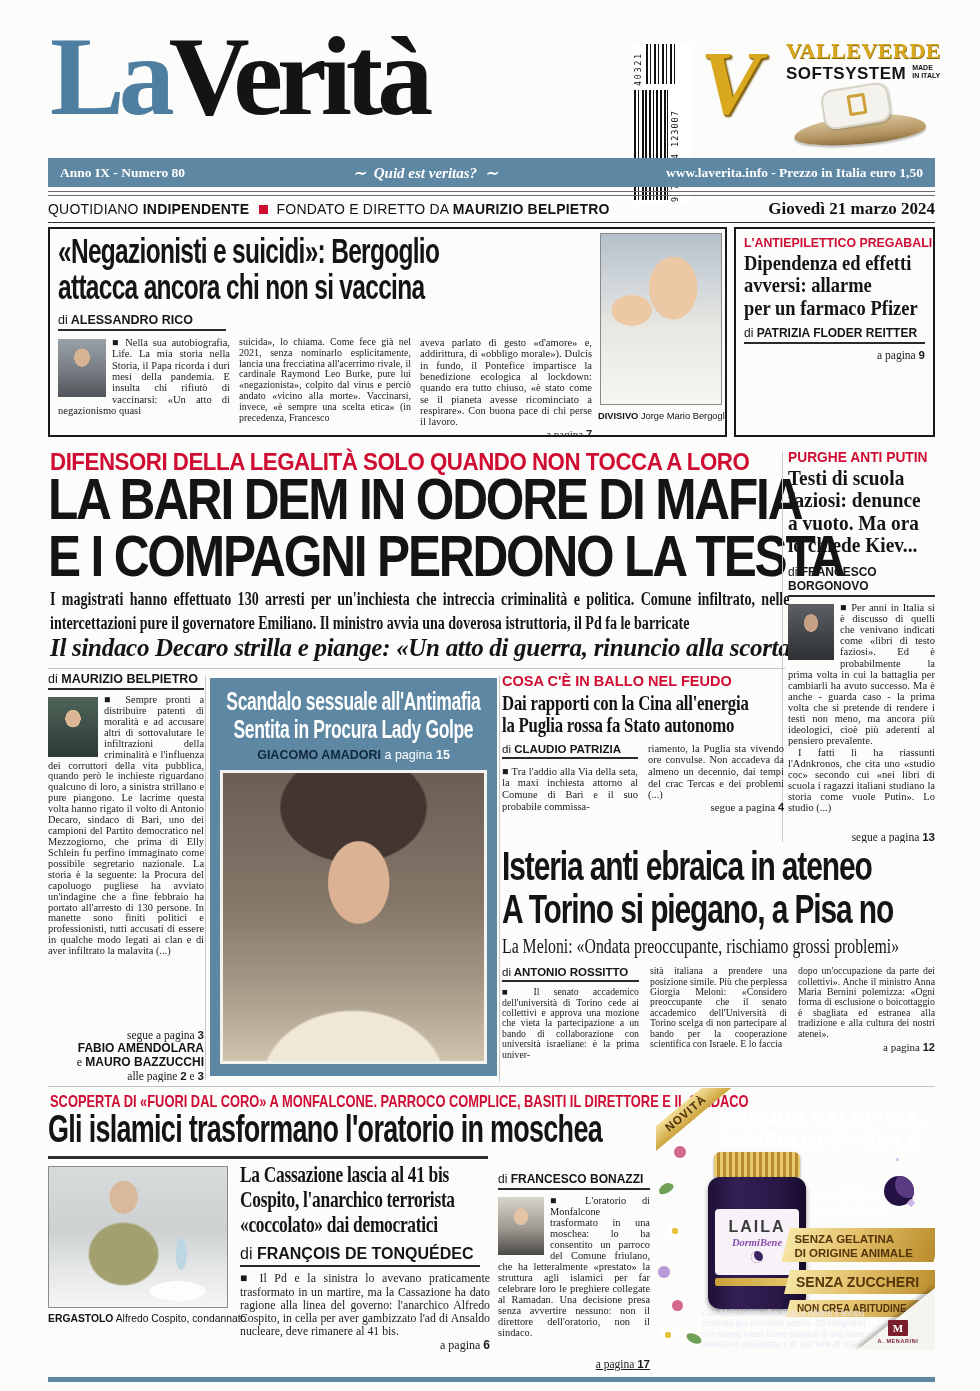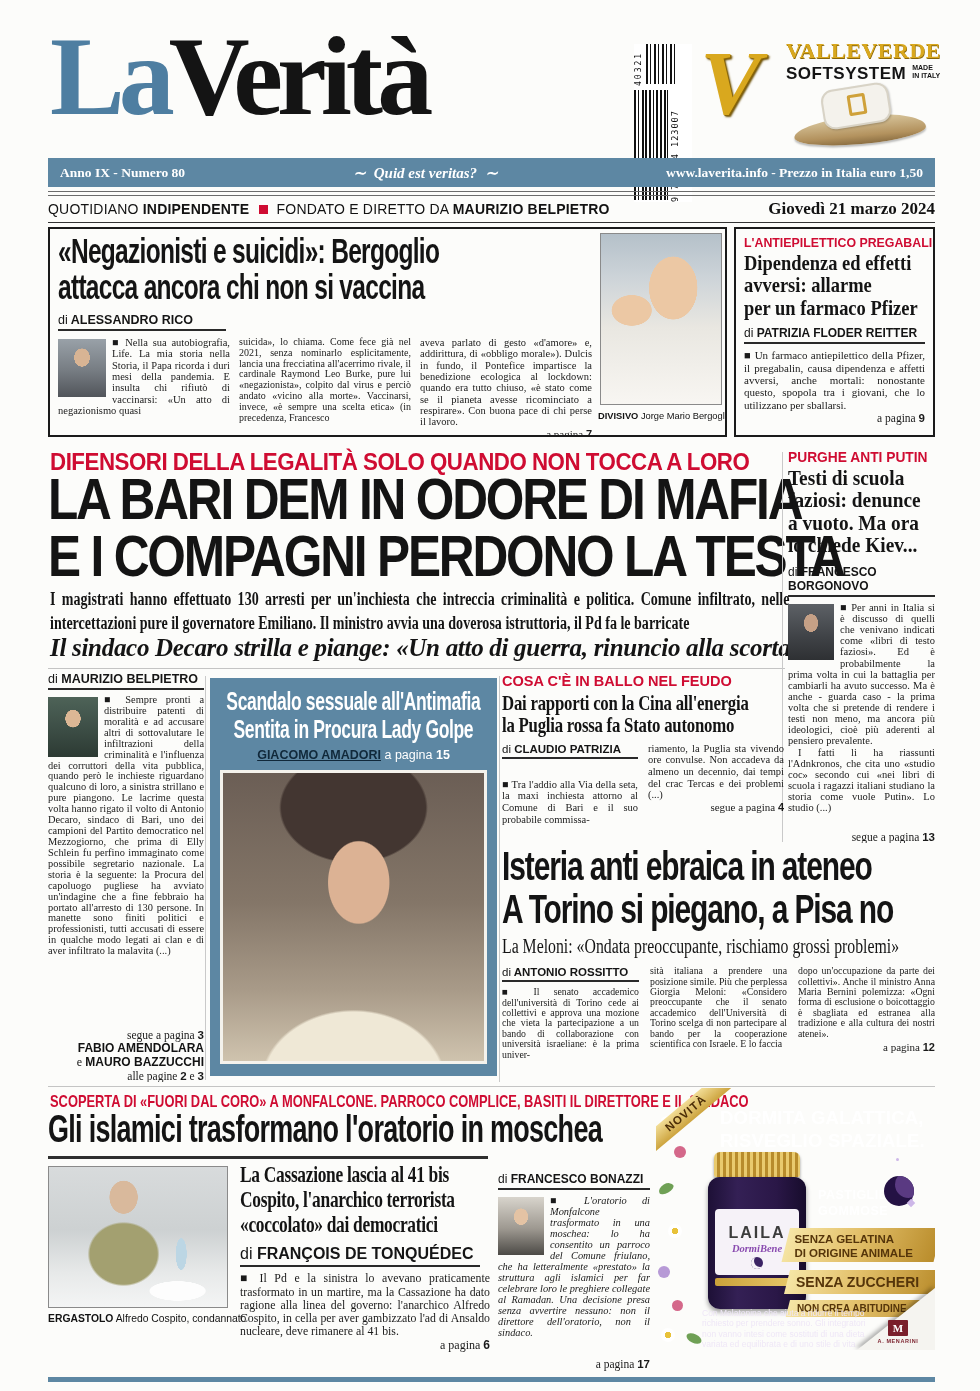--- a/index.html
+++ b/index.html
@@ -126,21 +126,20 @@
     <div class="kicker" style="font-size:13px;transform:scaleX(0.95);">L'ANTIEPILETTICO PREGABALIN</div>
     <div style="margin-top:2px;">
       <div class="hl-serif" style="font-size:21px;transform:scaleX(0.88);width:210px;">Dipendenza ed effetti</div>
       <div class="hl-serif" style="font-size:21px;transform:scaleX(0.88);width:210px;">avversi: allarme</div>
       <div class="hl-serif" style="font-size:21px;transform:scaleX(0.88);width:210px;">per un farmaco Pfizer</div>
     </div>
     <div class="byline" style="margin-top:7px;font-size:12px;">
       <span class="di">di</span>
       <span>PATRIZIA FLODER REITTER</span>
     </div>
-    <div class="body" style="font-size:11px;line-height:1.12;">■ Un farmaco antiepilettico della Pfizer, il pregabalin, causa dipendenza e affetti avversi, anche mortali: nonostante questo, spopola tra i giovani, che lo utilizzano per sballarsi.</div>
     <div class="ref" style="font-size:11.5px;margin-top:1px;">
       <span>a pagina</span>
       <b>9</b>
     </div>
   </div>
 
   <div class="abs kicker" style="left:50px;top:449px;font-size:23px;letter-spacing:-0.5px;transform:scaleX(0.97);">DIFENSORI DELLA LEGALITÀ SOLO QUANDO NON TOCCA A LORO</div>
   <div class="abs hl-sans" style="left:48px;top:470px;font-size:57px;letter-spacing:-2.5px;transform:scaleX(0.87);width:850px;">LA BARI DEM IN ODORE DI MAFIA</div>
   <div class="abs hl-sans" style="left:48px;top:527px;font-size:57px;letter-spacing:-2.5px;transform:scaleX(0.87);width:850px;">E I COMPAGNI PERDONO LA TESTA</div>
   <div class="abs" style="left:50px;top:588px;width:948px;transform:scaleX(0.78);transform-origin:left top;
@@ -205,21 +204,21 @@
       </div>
     </div>
   </div>
 
   <div class="abs" style="left:210px;top:678px;width:287px;height:398px;background:#5d87a3;box-sizing:border-box;padding:10px 10px 0;">
     <div>
       <div style="font:bold 25px/1.1 'Liberation Sans',sans-serif;color:#fff;white-space:nowrap;text-align:center;width:381px;transform:scaleX(0.70);transform-origin:left top;letter-spacing:-0.5px;">Scandalo sessuale all'Antimafia</div>
       <div style="font:bold 25px/1.1 'Liberation Sans',sans-serif;color:#fff;white-space:nowrap;text-align:center;width:381px;transform:scaleX(0.70);transform-origin:left top;letter-spacing:-0.5px;">Sentita in Procura Lady Golpe</div>
     </div>
     <div style="text-align:center;margin-top:5px;font:12.5px 'Liberation Sans',sans-serif;color:#fff;">
-      <b style="color:#10283a;text-decoration:underline;">GIACOMO AMADORI</b>
+      <b style="color:#10283a;">GIACOMO AMADORI</b>
       <span>a pagina</span>
       <b>15</b>
     </div>
     <div style="margin-top:8px;width:261px;height:288px;border:3px solid #f4f2ec;
                 background:radial-gradient(150px 120px at 50% 108%,#efe8d6 0 60%,rgba(0,0,0,0) 62%),
                            radial-gradient(52px 70px at 52% 38%,#dcb294 0 58%,rgba(0,0,0,0) 60%),
                            radial-gradient(120px 90px at 50% 12%,#433631 0 60%,rgba(0,0,0,0) 62%),
                            linear-gradient(180deg,#6b5e55 0%,#847668 45%,#a89a88 75%,#cfc3ae 100%);"></div>
   </div>
 
@@ -228,21 +227,21 @@
     <div style="margin-top:3px;">
       <div class="hl-serif" style="font-size:21px;letter-spacing:-0.3px;transform:scaleX(0.80);width:355px;">Dai rapporti con la Cina all'energia</div>
       <div class="hl-serif" style="font-size:21px;letter-spacing:-0.3px;transform:scaleX(0.80);width:355px;">la Puglia rossa fa Stato autonomo</div>
     </div>
     <div style="display:flex;gap:10px;margin-top:6px;">
       <div style="width:136px;">
         <div class="byline" style="font-size:11.5px;">
           <span class="di">di</span>
           <span>CLAUDIO PATRIZIA</span>
         </div>
-        <div class="body" style="font-size:10.5px;line-height:1.1;margin-top:20px;">■ Tra l'addio alla Via della seta, la maxi inchiesta attorno al Comune di Bari e il suo probabile commissa-</div>
+        <div class="body" style="font-size:10.5px;line-height:1.1;margin-top:7px;">■ Tra l'addio alla Via della seta, la maxi inchiesta attorno al Comune di Bari e il suo probabile commissa-</div>
       </div>
       <div style="width:136px;">
         <div class="body" style="font-size:10.5px;line-height:1.1;">riamento, la Puglia sta vivendo ore convulse. Non accadeva da almeno un decennio, dai tempi del crac Tercas e dei problemi (...)</div>
         <div class="ref" style="font-size:11px;">
           <span>segue a pagina</span>
           <b>4</b>
         </div>
       </div>
     </div>
   </div>
@@ -304,26 +303,26 @@
       <span>a pagina</span>
       <b>6</b>
     </div>
   </div>
 
   <div class="abs" style="left:498px;top:1152px;width:152px;height:200px;overflow:hidden;margin-top:20px;">
     <div class="byline" style="font-size:12px;">
       <span class="di">di</span>
       <span>FRANCESCO BONAZZI</span>
     </div>
-    <div class="body" style="font-size:10.4px;line-height:1.06;font-style:italic;">
+    <div class="body" style="font-size:10.4px;line-height:1.06;">
       <div class="thumb" style="width:46px;height:58px;
            background:radial-gradient(12px 14px at 50% 34%,#e4c3a4 0 58%,rgba(0,0,0,0) 60%),linear-gradient(180deg,#d8d4cc 0%,#9d9890 55%,#4c4a46 100%);"></div>
       <span>■ L'oratorio di Monfalcone trasformato in una moschea: lo ha consentito un parroco del Comune friulano, che ha letteralmente «prestato» la struttura agli islamici per far celebrare loro le preghiere collegate al Ramadan. Una decisione presa senza avvertire nessuno: non il direttore dell'oratorio, non il sindaco.</span>
     </div>
-    <div class="ref abs" style="right:0;bottom:2px;font-size:11.5px;background:#fcfcfa;padding-left:6px;">
+    <div class="ref abs" style="right:0;bottom:2px;font-size:11.5px;background:#fcfcfa;padding-left:6px;text-decoration:underline;">
       <span>a pagina</span>
       <b>17</b>
     </div>
   </div>
 
   <div class="abs" style="left:656px;top:1088px;width:279px;height:262px;overflow:hidden;
               background:radial-gradient(220px 160px at 85% 30%,#6e4a9c 0%,rgba(0,0,0,0) 70%),
                          linear-gradient(135deg,#5e3d86 0%,#53317a 45%,#64419​2 100%),#55337c;">
 
     <div class="fl" style="left:4px;top:28px;width:14px;height:14px;background:radial-gradient(circle,#e8c23a 0 3px,#fff 3.5px);"></div>
@@ -345,21 +344,21 @@
     <div class="abs" style="left:64px;top:18px;">
       <div style="font:bold 18.5px/1.25 'Liberation Sans',sans-serif;color:#fff;letter-spacing:0.2px;white-space:nowrap;">DORMITA GALATTICA,</div>
       <div style="font:bold 18.5px/1.25 'Liberation Sans',sans-serif;color:#fff;letter-spacing:0.2px;white-space:nowrap;">RISVEGLIO SPAZIALE.</div>
     </div>
 
     <div class="abs" style="left:58px;top:64px;width:86px;height:25px;border-radius:6px 6px 2px 2px;
                 background:repeating-linear-gradient(90deg,#e9ca6e 0 3px,#b88c2c 3px 6px);box-shadow:0 2px 3px rgba(0,0,0,.4);"></div>
     <div class="abs" style="left:52px;top:89px;width:98px;height:132px;border-radius:12px;
                 background:linear-gradient(90deg,#1d1036 0%,#342055 30%,#2a1747 70%,#170c2c 100%);box-shadow:0 3px 5px rgba(0,0,0,.4);">
       <div style="position:absolute;left:7px;top:32px;width:84px;height:66px;background:#f6f2f8;border-radius:4px;text-align:center;overflow:hidden;">
-        <div style="font:bold 16px 'Liberation Sans',sans-serif;letter-spacing:2px;color:#3c3c3c;margin-top:15px;">LAILA</div>
+        <div style="font:bold 16px 'Liberation Sans',sans-serif;letter-spacing:2px;color:#3c3c3c;margin-top:9px;">LAILA</div>
         <div style="font:bold italic 10.5px 'Liberation Serif',serif;color:#8a4bb0;margin-top:1px;">DormiBene</div>
         <div style="width:12px;height:12px;border-radius:50%;background:#3b2364;margin:3px auto 0;box-shadow:inset 3px -2px 0 #f6f2f8;"></div>
       </div>
       <div style="position:absolute;left:7px;top:101px;width:84px;height:8px;background:linear-gradient(90deg,#caa23a,#e9ca6e);border-radius:2px;"></div>
     </div>
 
     <div class="abs" style="left:162px;top:99px;">
       <div style="font:bold 12.5px/1.3 'Liberation Sans',sans-serif;color:#fff;letter-spacing:0.5px;">PASTIGLIE</div>
       <div style="font:bold 12.5px/1.3 'Liberation Sans',sans-serif;color:#fff;letter-spacing:0.5px;">GOMMOSE</div>
     </div>

